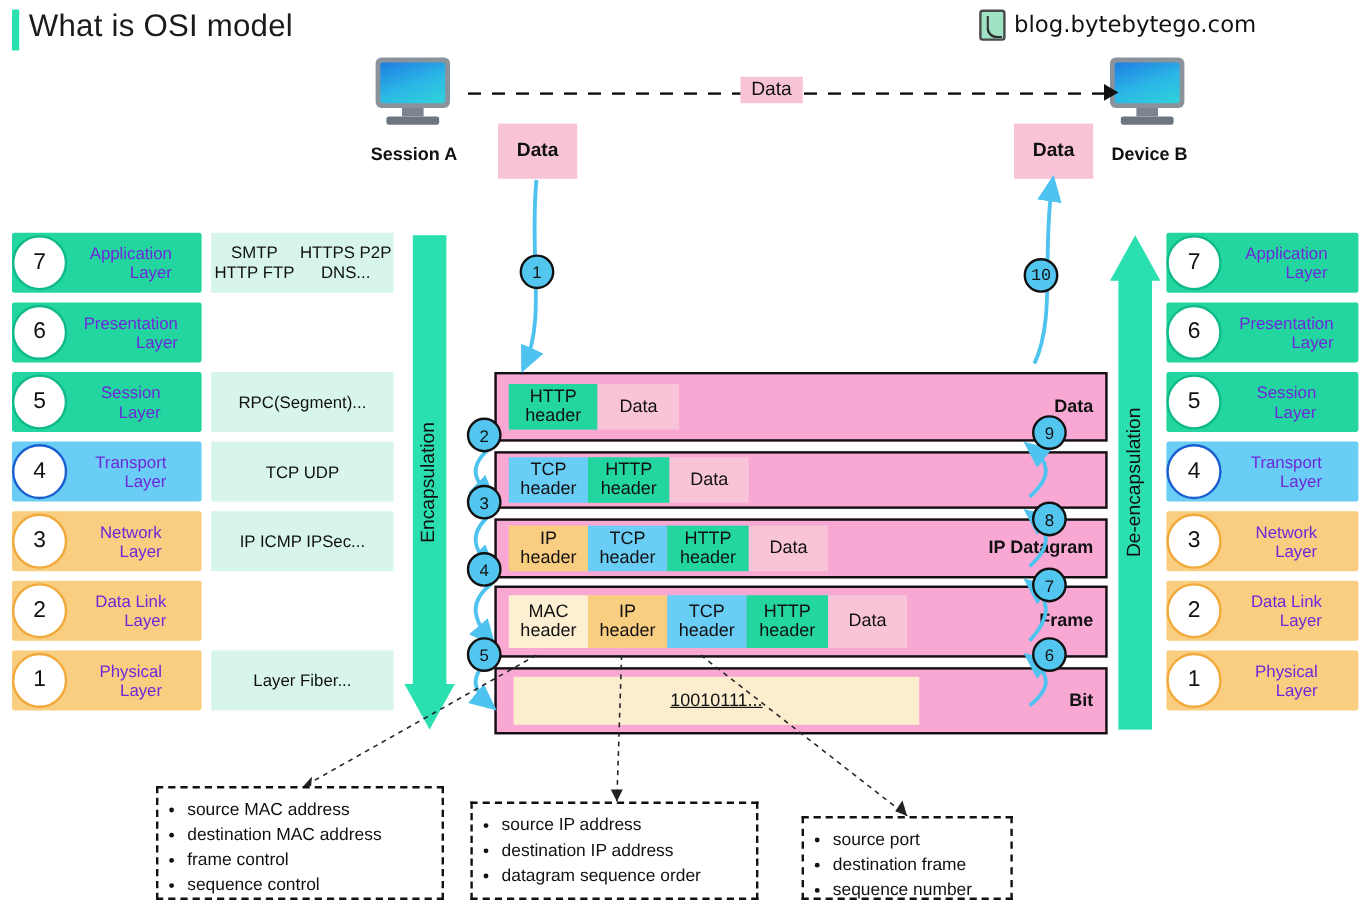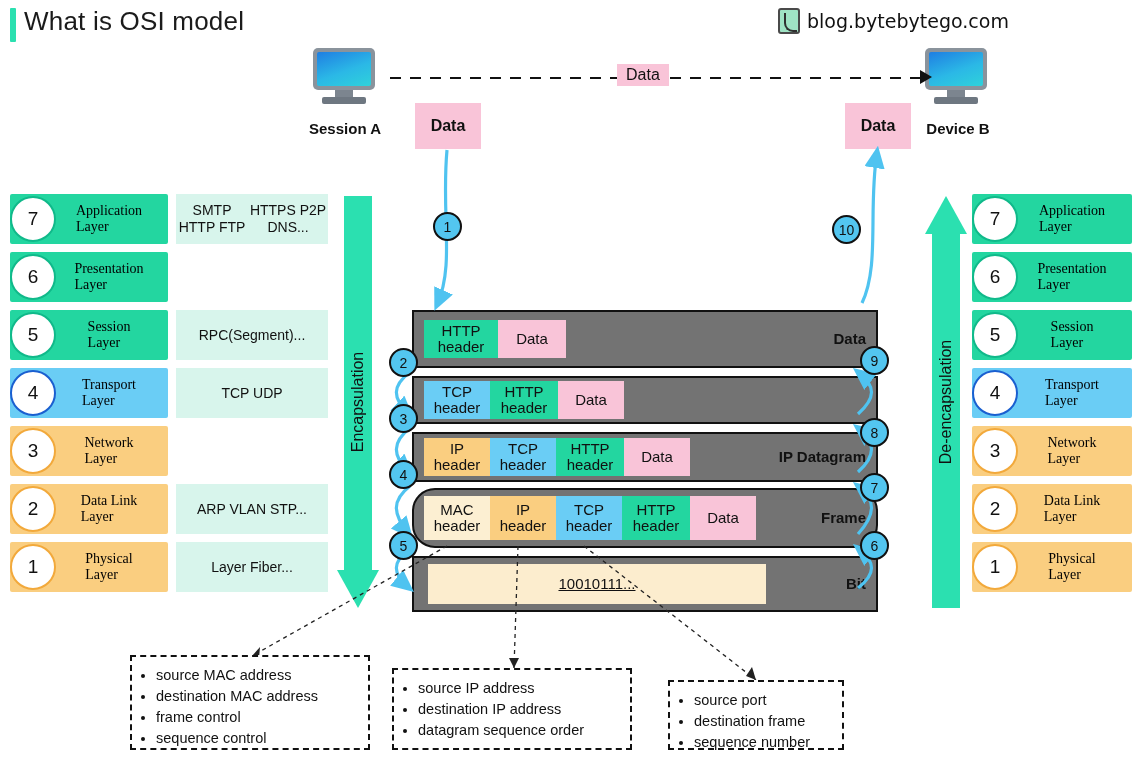--- a/index.html
+++ b/index.html
@@ -5,21 +5,21 @@
   html,body{margin:0;padding:0;background:#ffffff;}
   body{width:1141px;height:757px;position:relative;overflow:hidden;
        font-family:"Liberation Sans","DejaVu Sans",sans-serif;color:#111;}
   .abs{position:absolute;}
 
   
   #title-bar{left:10px;top:8px;width:6px;height:34px;background:#2BE0B0;border-radius:1px;}
   #page-title{left:24px;top:6px;font-size:26px;color:#1b1b1b;letter-spacing:.2px;}
 
   
-  #brand{left:778px;top:8px;display:flex;align-items:center;gap:7px;}
+  #brand{left:816px;top:8px;display:flex;align-items:center;gap:7px;}
   #brand-label{font-size:19px;font-family:"DejaVu Sans",sans-serif;color:#111;}
   .brand-mark{width:22px;height:26px;border:2px solid #4a4a4a;border-radius:3px;
               background:#9FE3C4;position:relative;box-sizing:border-box;}
   .brand-mark::after{content:"";position:absolute;left:4px;top:3px;width:11px;height:17px;
               border-left:2.5px solid #2f2f2f;border-bottom:2.5px solid #2f2f2f;
               border-bottom-left-radius:9px;}
 
   
   .monitor{width:62px;height:48px;}
   .mon-screen{width:62px;height:42px;border-radius:5px;background:#8a939c;
@@ -45,22 +45,22 @@
 
   
   .data-block{width:66px;height:46px;display:flex;align-items:center;justify-content:center;
               font-size:16px;font-weight:bold;color:#111;}
   #data-block-a{left:415px;top:103px;}
   #data-block-b{left:845px;top:103px;}
   .layer-num{width:46px;height:46px;border-radius:50%;background:#fff;
              display:flex;align-items:center;justify-content:center;
              font-size:19px;color:#111;box-sizing:border-box;
              position:absolute;left:0;top:50%;transform:translateY(-50%);z-index:3;}
-  .layer-name{font-size:14px;line-height:1.15;text-align:left;color:#000000;
-              position:relative;z-index:2;font-family:Liberation Serif, serif;}
+  .layer-name{font-size:14px;line-height:1.15;text-align:right;color:#6d28d9;
+              position:relative;z-index:2;}
   .layer-proto{display:flex;align-items:center;justify-content:center;
                background:#D8F5EC;font-size:14px;line-height:1.2;text-align:center;color:#111;}
   .grn{background:#23D6A0;} .grn .layer-num{border:2.5px solid #10b98a;}
   .blu{background:#6ACDF5;} .blu .layer-num{border:2.5px solid #1a5fd0;}
   .org{background:#FACE80;} .org .layer-num{border:2.5px solid #F2A93B;}
 
   
   #left-stack{left:10px;top:194px;width:320px;}
   #right-stack{left:972px;top:194px;width:160px;}
   .lrow{position:relative;margin-bottom:8px;display:flex;}
@@ -78,22 +78,22 @@
   .vbig .vlabel{position:absolute;left:50%;top:50%;transform:translate(-50%,-50%) rotate(-90deg);
               white-space:nowrap;font-size:16px;color:#111;}
   #encap-arrow{left:337px;top:196px;height:412px;}
   #encap-arrow .shaft{top:0;height:376px;}
   #encap-arrow .head{top:374px;border-top:38px solid #2BE0B0;}
   #deencap-arrow{left:925px;top:196px;height:412px;}
   #deencap-arrow .shaft{top:36px;height:376px;}
   #deencap-arrow .head{top:0;border-bottom:38px solid #2BE0B0;}
 
   
-  .pdu{position:absolute;left:412px;width:466px;border:2.5px solid #111;
-       background:#737373;box-sizing:border-box;display:flex;align-items:center;}
+  .pdu{position:absolute;left:412px;width:511px;border:2.5px solid #111;
+       background:#f9a8d4;box-sizing:border-box;display:flex;align-items:center;}
   .seg{height:38px;display:flex;flex-direction:column;align-items:center;justify-content:center;
        font-size:15px;line-height:1.08;color:#111;box-sizing:border-box;}
   .seg.tall{height:44px;}
   .pdu-name{position:absolute;right:10px;top:50%;transform:translateY(-50%);
             font-size:15px;font-weight:bold;text-align:right;line-height:1.2;color:#111;}
 
   
   .step{position:absolute;width:29px;height:29px;border-radius:50%;background:#53C6F0;
         border:2px solid #111;display:flex;align-items:center;justify-content:center;
         font-size:14px;color:#111;z-index:6;box-sizing:border-box;}
@@ -178,28 +178,28 @@
       </div>
       <div class="layer-proto lproto">
         <div>TCP UDP</div>
       </div>
     </div>
     <div class="lrow">
       <div class="lband org">
         <div class="layer-num">3</div>
         <div class="layer-name"><span>Network</span><br><span>Layer</span></div>
       </div>
+      <div class="layer-proto lproto">
+        <div>IP ICMP IPSec...</div>
+      </div>
     </div>
     <div class="lrow">
       <div class="lband org">
         <div class="layer-num">2</div>
         <div class="layer-name"><span>Data Link</span><br><span>Layer</span></div>
-      </div>
-      <div class="layer-proto lproto">
-        <div>ARP VLAN STP...</div>
       </div>
     </div>
     <div class="lrow">
       <div class="lband org">
         <div class="layer-num">1</div>
         <div class="layer-name"><span>Physical</span><br><span>Layer</span></div>
       </div>
       <div class="layer-proto lproto">
         <div>Layer Fiber...</div>
       </div>
@@ -307,21 +307,21 @@
           <div>header</div>
         </div>
         <div class="seg" style="width: 66px; background: rgb(249, 196, 216);">
           <div>Data</div>
         </div>
       </div>
       <div class="pdu-name">
         <div>IP Datagram</div>
       </div>
     </div>
-    <div class="pdu" style="top: 488px; height: 60px; border-radius: 23px;">
+    <div class="pdu" style="top: 488px; height: 60px;">
       <div style="display: flex; align-items: center; margin-left: 10px;">
         <div class="seg tall" style="width: 66px; background: rgb(252, 239, 210);">
           <div>MAC</div>
           <div>header</div>
         </div>
         <div class="seg tall" style="width: 66px; background: rgb(250, 206, 128);">
           <div>IP</div>
           <div>header</div>
         </div>
         <div class="seg tall" style="width: 66px; background: rgb(106, 205, 245);">
@@ -385,21 +385,21 @@
 <div id="steps-layer">
     <div class="step" style="left: 433px; top: 212px;">1</div>
     <div class="step" style="left: 389px; top: 348px;">2</div>
     <div class="step" style="left: 389px; top: 404px;">3</div>
     <div class="step" style="left: 389px; top: 460px;">4</div>
     <div class="step" style="left: 389px; top: 531px;">5</div>
     <div class="step" style="left: 860px; top: 531px;">6</div>
     <div class="step" style="left: 860px; top: 473px;">7</div>
     <div class="step" style="left: 860px; top: 418px;">8</div>
     <div class="step" style="left: 860px; top: 346px;">9</div>
-    <div class="step" style="left: 832px; top: 215px;">10</div>
+    <div class="step" style="left: 853px; top: 215px; font-family: Liberation Mono, monospace;">10</div>
   </div>
 
 <div class="detail" id="detail-mac">
     <ul>
       <li>source MAC address</li>
       <li>destination MAC address</li>
       <li>frame control</li>
       <li>sequence control</li>
     </ul>
   </div>

